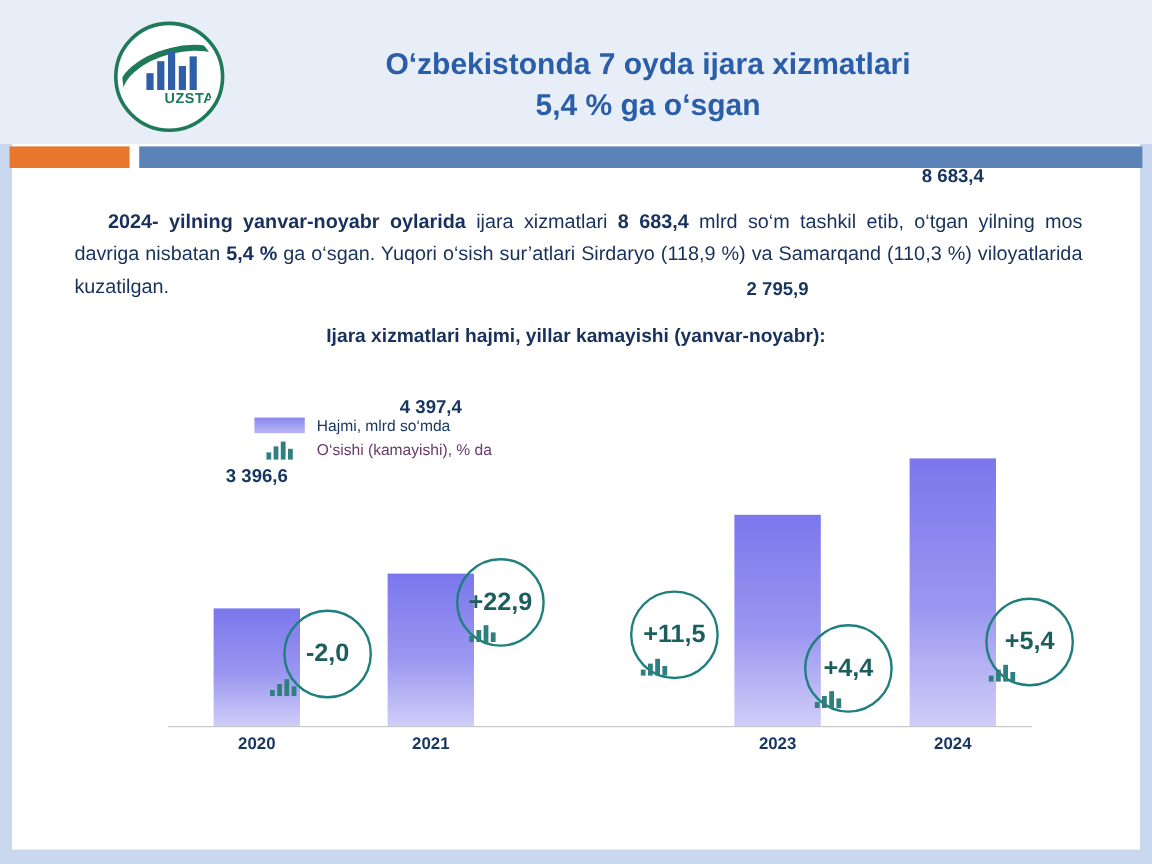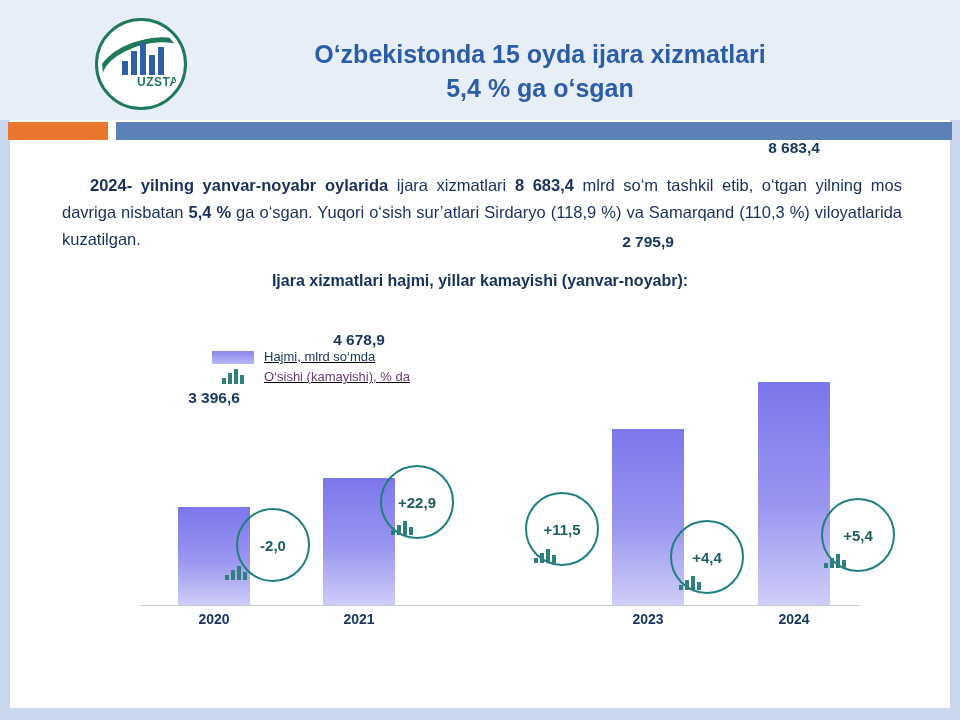--- a/index.html
+++ b/index.html
@@ -133,21 +133,21 @@
     font-size: 16px;
     font-weight: bold;
     color: #18315c;
   }
   
   .legend {
     position: absolute;
     left: 212px; top: 344px;
     font-size: 13px;
   }
-  .legend-row { display: flex; align-items: flex-end; height: 20px; text-decoration: underline; }
+  .legend-row { display: flex; align-items: center; height: 20px; }
   .legend-swatch {
     width: 42px; height: 13px;
     background: linear-gradient(to bottom, #8a86ee, #b9b6f5);
     margin-right: 10px;
   }
   .legend-label-1 { color: #16355f; }
   .legend-label-2 { color: #6a3b6a; }
   .legend-icon {
     width: 42px; height: 18px;
     margin-right: 10px;
@@ -194,21 +194,21 @@
     width: 74px; height: 74px;
     border: 2px solid #1f7f7f;
     border-radius: 50%;
     box-sizing: border-box;
   }
   .bubble span {
     position: absolute;
     left: 0; right: 0; top: 50%;
     transform: translateY(-50%);
     text-align: center;
-    font-size: 15px;
+    font-size: 21px;
     font-weight: bold;
     color: #1c5e5e;
   }
   .mini-chart {
     position: absolute;
     width: 26px; height: 20px;
     display: flex; align-items: flex-end; justify-content: center; gap: 2px;
   }
   .mini-chart i { display: block; width: 4px; background: #2f7f7f; }
 </style>
@@ -229,21 +229,21 @@
           <i style="height:24px"></i>
           <i style="height:32px"></i>
           <i style="height:20px"></i>
           <i style="height:28px"></i>
       </div>
       <div class="logo-text">UZSTAT</div>
     </div>
   </div>
 
   <div class="title">
-    <div>O‘zbekistonda 15 oyda ijara xizmatlari</div>
+    <div>O‘zbekistonda 7 oyda ijara xizmatlari</div>
     <div>5,4 % ga o‘sgan</div>
   </div>
 
   <div class="bar-orange"></div>
   <div class="bar-blue"></div>
 
   <div class="para">
     <b>2024- yilning yanvar-noyabr oylarida</b><span> ijara xizmatlari </span><b>8 683,4</b><span> mlrd so‘m tashkil etib, o‘tgan yilning mos davriga nisbatan </span><b>5,4 %</b><span> ga o‘sgan. Yuqori o‘sish sur’atlari Sirdaryo (118,9 %) va Samarqand (110,3 %) viloyatlarida kuzatilgan.</span>
   </div>
 
@@ -277,21 +277,21 @@
       <span>-2,0</span>
     </div>
     <div class="mini-chart" style="left:83px; top:180px">
       <i style="height:5px"></i>
         <i style="height:10px"></i>
         <i style="height:14px"></i>
         <i style="height:8px"></i>
     </div>
 
     <div class="bar-group" style="left:183px">
-      <div class="bar-value" style="top:-147px">4 678,9</div>
+      <div class="bar-value" style="top:-147px">4 397,4</div>
       <div class="bar" style="height:127px"></div>
       <div class="xlabel">2021</div>
     </div>
     <div class="bubble" style="left:240px; top:85px">
       <span>+22,9</span>
     </div>
     <div class="mini-chart" style="left:249px; top:135px">
       <i style="height:5px"></i>
         <i style="height:10px"></i>
         <i style="height:14px"></i>

